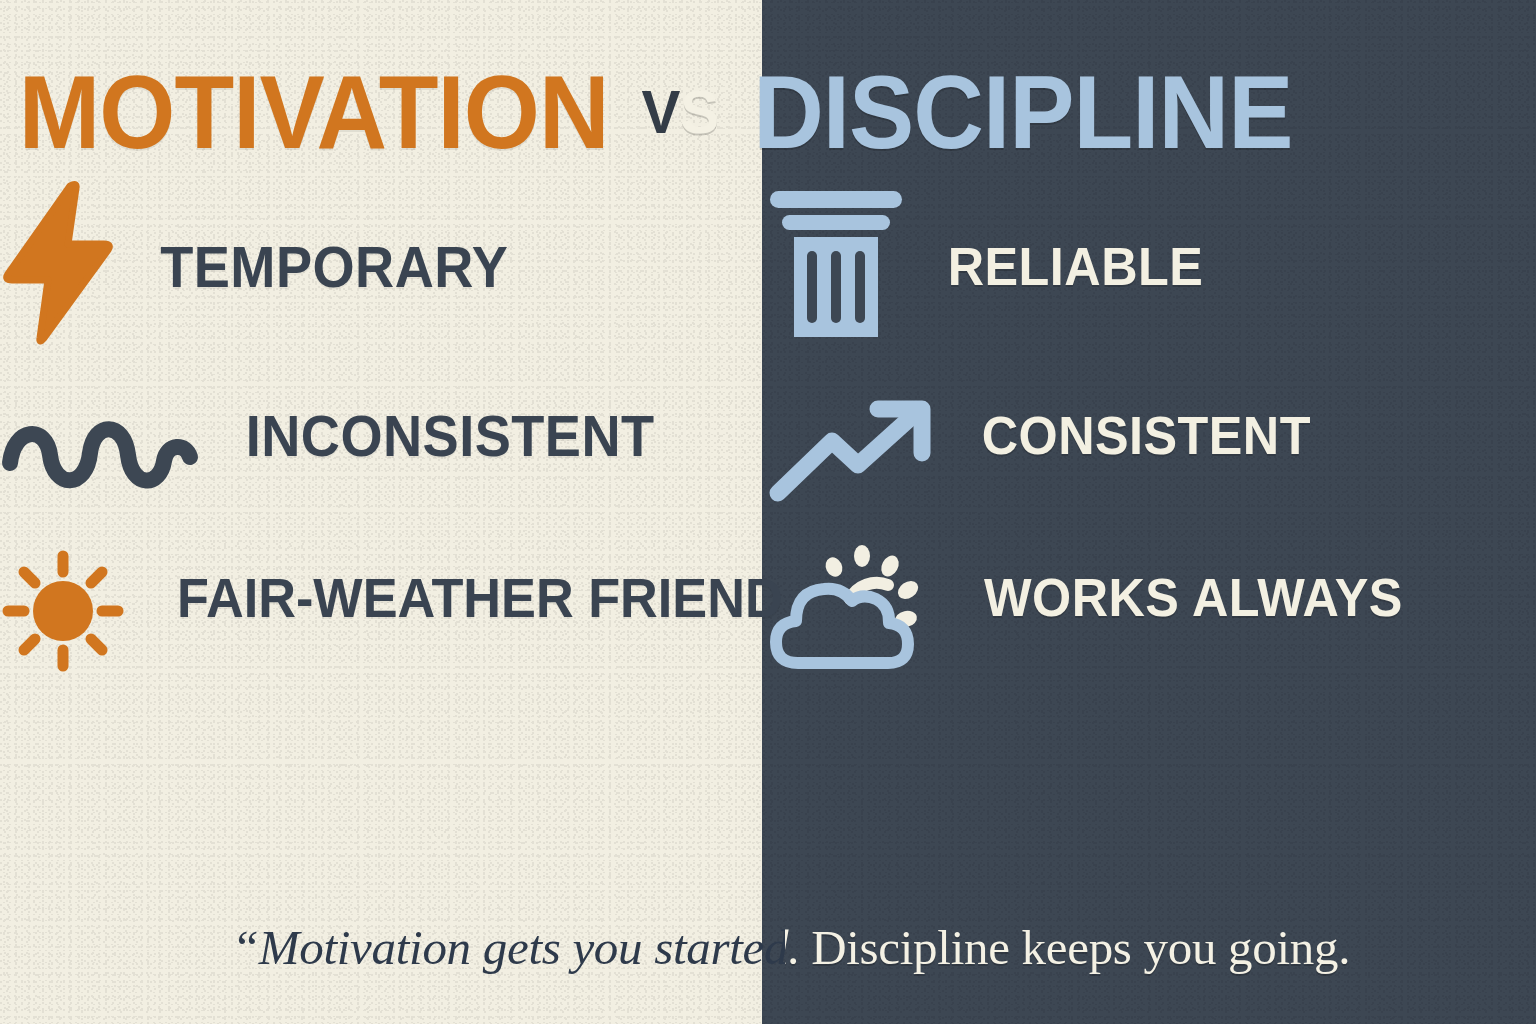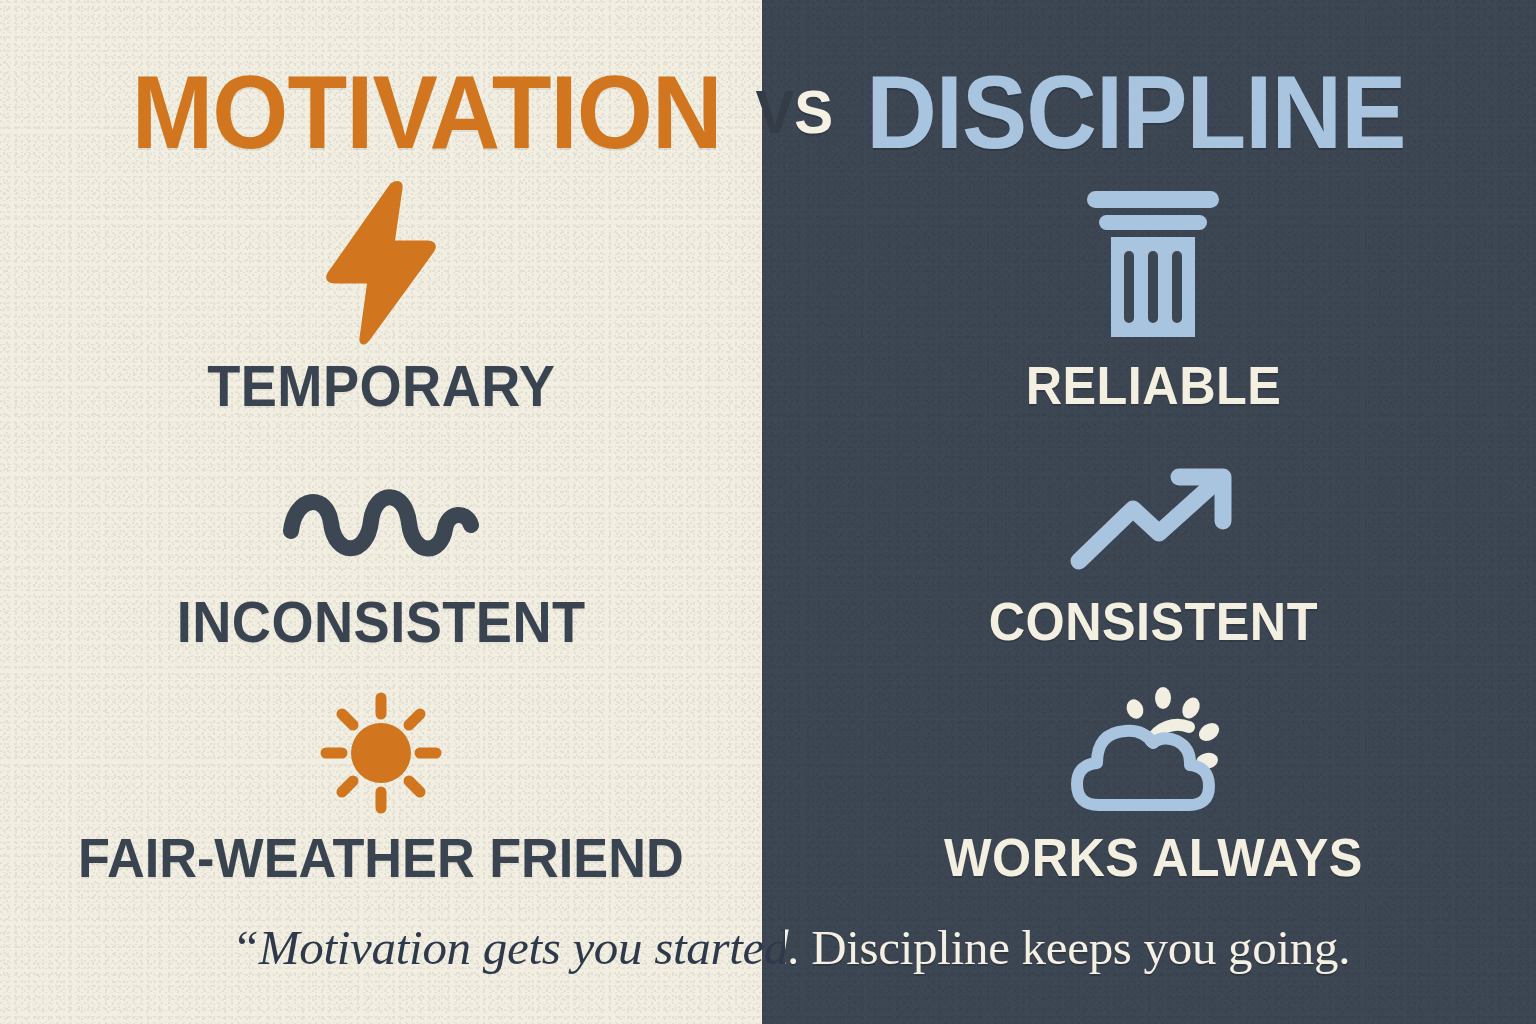--- a/index.html
+++ b/index.html
@@ -33,21 +33,21 @@
       radial-gradient(circle at 78% 12%, #000 0 1px, transparent 1px),
       radial-gradient(circle at 31% 84%, #000 0 1px, transparent 1px),
       radial-gradient(circle at 63% 41%, #000 0 1px, transparent 1px),
       radial-gradient(circle at 88% 72%, #000 0 1px, transparent 1px);
     background-size:7px 7px,11px 11px,9px 9px,13px 13px,6px 6px,10px 10px;
   }
 
   
   .title-row{
     position:absolute;top:56px;left:0;width:1536px;height:112px;
-    display:flex;align-items:center;justify-content:center;
+    display:flex;align-items:center;
     white-space:nowrap;
     z-index:5;
   }
   .title-word{
     font-family:"Liberation Sans Narrow","Liberation Sans",sans-serif;
     font-weight:700;
     font-size:104px;
     line-height:104px;
     letter-spacing:-1px;
     transform:scaleX(.94);
@@ -70,22 +70,23 @@
   
   .col{
     position:absolute;top:178px;width:762px;height:760px;
     display:flex;flex-direction:column;align-items:center;
     z-index:4;
   }
   .col-left{left:0;}
   .col-right{left:766px;width:774px;}
 
   .item{
-    display:flex;flex-direction:column;align-items:center;
+    display:flex;flex-direction:row;align-items:center;
     width:100%;
+    gap:35px;
   }
   .icon-box{
     display:flex;align-items:center;justify-content:center;
   }
   .label{
     font-family:"Liberation Sans Narrow","Liberation Sans",sans-serif;
     font-weight:700;
     letter-spacing:.5px;
     white-space:nowrap;
     transform:scaleX(.95);

